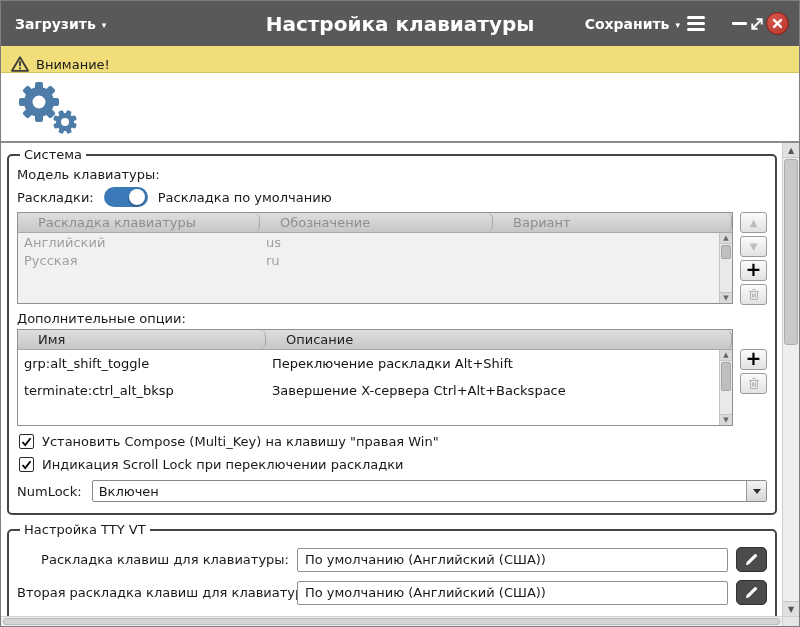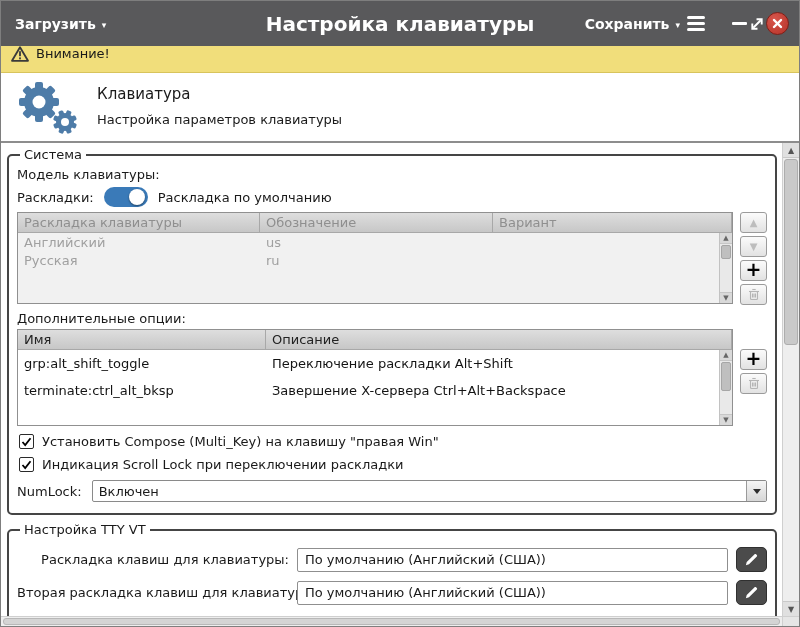--- a/index.html
+++ b/index.html
@@ -17,21 +17,21 @@
   .tb-title { position: absolute; left: 50%; transform: translateX(-50%); font-weight: bold; font-size: 20px; }
   .tb-right { margin-left: auto; display: flex; align-items: center; gap: 0; z-index: 1; justify-content: center; }
   .hamburger { display: flex; flex-direction: column; gap: 3px; cursor: pointer; padding: 3px; margin-right: 22px; }
   .hamburger span { width: 18px; height: 3px; background: #fff; border-radius: 1.5px; }
   .minimize { width: 18px; height: 18px; display: flex; align-items: center; justify-content: center; cursor: pointer; }
   .min-bar { width: 15px; height: 3px; background: #fff; border-radius: 1px; }
   .expand { width: 18px; height: 18px; display: flex; align-items: center; justify-content: center; cursor: pointer; }
   .close-btn { width: 23px; height: 23px; border-radius: 50%; background: radial-gradient(circle at 35% 30%, #d9564c, #b33228); border: 1px solid #7e1f18; display: flex; align-items: center; justify-content: center; cursor: pointer; }
 
   
-  .warning-bar { height: 27px; flex: none; background: #f1de7b; border-bottom: 1px solid #d8c45c; display: flex; align-items: flex-start; gap: 7px; padding: 0 10px; }
+  .warning-bar { height: 27px; flex: none; background: #f1de7b; border-bottom: 1px solid #d8c45c; display: flex; align-items: flex-end; gap: 7px; padding: 0 10px; }
 
   
   .app-header { flex: none; display: flex; align-items: center; gap: 18px; padding: 5px 12px 7px 12px; }
   .app-header-text h1 { font-size: 15px; font-weight: 400; margin-bottom: 9px; }
   .app-header-text p { font-size: 13px; }
   .divider { height: 2px; background: #8d8d8d; flex: none; }
 
   
   .main { flex: 1; display: flex; min-height: 0; }
   .scroll-content { flex: 1; min-width: 0; padding: 4px 4px 0 5px; overflow: hidden; }
@@ -47,21 +47,21 @@
   .combo-arrow::after { content: ""; border: 4px solid transparent; border-top: 5px solid #2e2e2e; margin-top: 5px; }
 
   .toggle { width: 44px; height: 20px; border-radius: 10px; background: #3a7ab8; position: relative; flex: none; cursor: pointer; }
   .knob { position: absolute; right: 3px; top: 2px; width: 16px; height: 16px; border-radius: 50%; background: #fff; box-shadow: 0 1px 2px rgba(0,0,0,.45); }
 
   .table-wrap { display: flex; gap: 7px; margin: 3px 0 6px 0; align-items: flex-start; }
   .data-table { flex: 1; min-width: 0; border: 1px solid #909090; position: relative; background: #fff; }
   .layouts-table { height: 92px; background: #f1f1f1; }
   .options-table { height: 97px; }
   .tbl-header { display: flex; height: 20px; background: linear-gradient(#dedede, #c7c7c7); border-bottom: 1px solid #a8a8a8; }
-  .tbl-header .cell { display: flex; align-items: center; padding: 0 6px; border-right: 1px solid #a8a8a8; overflow: hidden; white-space: nowrap; }
+  .tbl-header .cell { display: flex; align-items: center; padding: 0 20px; border-right: 1px solid #a8a8a8; overflow: hidden; white-space: nowrap; border-radius: 6px; }
   .layouts-table .tbl-header .cell { color: #8f8f8f; }
   .options-table .tbl-header .cell { color: #222; }
   .tbl-row { display: flex; }
   .layouts-table .tbl-row { height: 18px; color: #a0a0a0; }
   .options-table .tbl-row { height: 27px; color: #141414; }
   .tbl-row .cell { display: flex; align-items: center; padding: 0 6px; overflow: hidden; white-space: nowrap; }
   .c1 { width: 242px; flex: none; } .c2 { width: 233px; flex: none; } .c3 { flex: 1; min-width: 0; }
   .n1 { width: 248px; flex: none; } .n2 { flex: 1; min-width: 0; }
 
   .inner-scroll { position: absolute; top: 20px; right: 0; bottom: 0; width: 13px; background: #e9e9e9; border-left: 1px solid #c2c2c2; display: flex; flex-direction: column; }
@@ -170,24 +170,20 @@
         <g transform="rotate(112 52 44)">
             <rect x="49.5" y="32" width="5" height="24" rx="1.5"></rect>
           </g>
         <g transform="rotate(157 52 44)">
             <rect x="49.5" y="32" width="5" height="24" rx="1.5"></rect>
           </g>
         <circle cx="52" cy="44" r="9"></circle>
         <circle cx="52" cy="44" r="4" fill="#ffffff"></circle>
       </g>
     </svg>
-    <div class="app-header-text">
-      <h1>Клавиатура</h1>
-      <p>Настройка параметров клавиатуры</p>
-    </div>
   </div>
   <div class="divider"></div>
 
   <div class="main">
     <div class="scroll-content">
 
       <fieldset>
         <legend>Система</legend>
 
         <div class="form-row">

